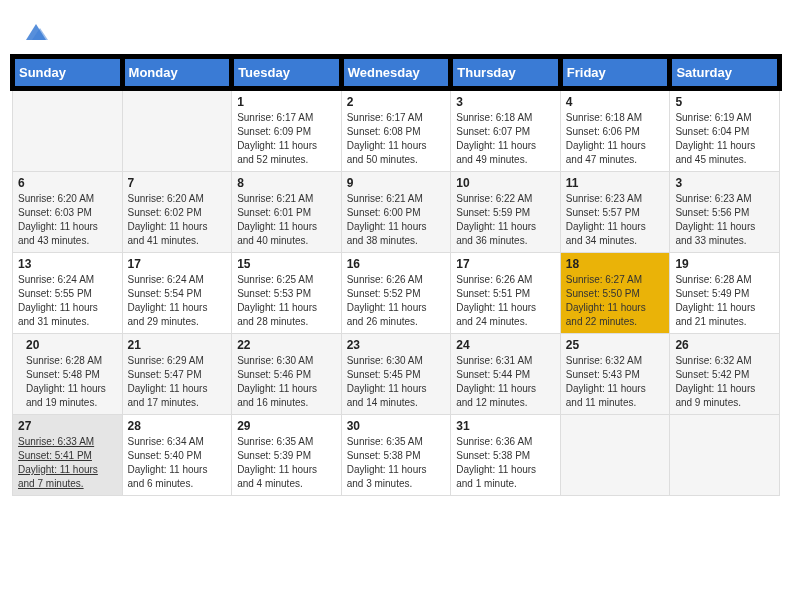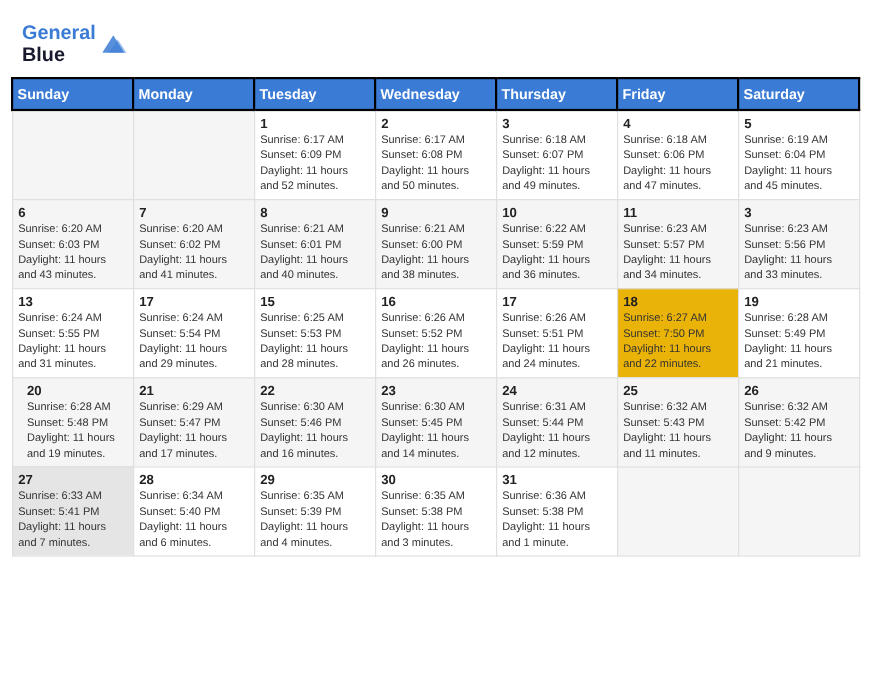--- a/index.html
+++ b/index.html
@@ -52,21 +52,21 @@
       border-collapse: collapse;
       margin-top: 5px;
     }
     .calendar th {
       background: #3a7bd5;
       color: #fff;
       font-size: 13px;
       font-weight: bold;
       padding: 6px 4px;
       text-align: left;
-      border: 2px solid #000000;
+      border: 5px solid #000000;
     }
     .calendar td {
       vertical-align: top;
       border: 1px solid #ddd;
       padding: 4px 5px;
       font-size: 10.5px;
       color: #333;
       width: calc(100%/7);
       min-height: 80px;
       background: #fff;
@@ -91,25 +91,20 @@
     }
     .empty {
       background: #f5f5f5 !important;
     }
   </style>
 </head>
 <body>
 
 <div class="header">
   <div class="logo">
-    <div>
-      <div class="logo-text">
-        <span>General</span><br>Blue
-      </div>
-    </div>
     <svg class="logo-icon" viewBox="0 0 28 24" xmlns="http://www.w3.org/2000/svg">
       <polygon points="4,20 14,4 24,20" fill="#3a7bd5" opacity="0.85"></polygon>
       <polygon points="10,20 18,8 26,20" fill="#3a7bd5" opacity="0.5"></polygon>
     </svg>
   </div>
   <div class="title-area">
     <div class="month-title"></div>
     <div class="location"></div>
   </div>
 </div>
@@ -232,21 +227,21 @@
         </td>
         <td style="background: rgb(255, 255, 255);">
           <span class="day-num">17</span>
           <div class="day-info" style="white-space: pre-line;">Sunrise: 6:26 AM
 Sunset: 5:51 PM
 Daylight: 11 hours and 24 minutes.</div>
         </td>
         <td style="background: #eab308;">
           <span class="day-num">18</span>
           <div class="day-info" style="white-space: pre-line;">Sunrise: 6:27 AM
-Sunset: 7:50 PM
+Sunset: 5:50 PM
 Daylight: 11 hours and 22 minutes.</div>
         </td>
         <td style="background: rgb(255, 255, 255);">
           <span class="day-num">19</span>
           <div class="day-info" style="white-space: pre-line;">Sunrise: 6:28 AM
 Sunset: 5:49 PM
 Daylight: 11 hours and 21 minutes.</div>
         </td>
       </tr>
       <tr>
@@ -289,21 +284,21 @@
         <td style="background: rgb(245, 245, 245);">
           <span class="day-num">26</span>
           <div class="day-info" style="white-space: pre-line;">Sunrise: 6:32 AM
 Sunset: 5:42 PM
 Daylight: 11 hours and 9 minutes.</div>
         </td>
       </tr>
       <tr>
         <td style="background: #e5e5e5;">
           <span class="day-num">27</span>
-          <div class="day-info" style="white-space: pre-line;">Sunrise: 6:33 AM
+          <div class="day-info" style="white-space: pre-line; text-decoration: underline;">Sunrise: 6:33 AM
 Sunset: 5:41 PM
 Daylight: 11 hours and 7 minutes.</div>
         </td>
         <td style="background: rgb(255, 255, 255);">
           <span class="day-num">28</span>
           <div class="day-info" style="white-space: pre-line;">Sunrise: 6:34 AM
 Sunset: 5:40 PM
 Daylight: 11 hours and 6 minutes.</div>
         </td>
         <td style="background: rgb(255, 255, 255);">

